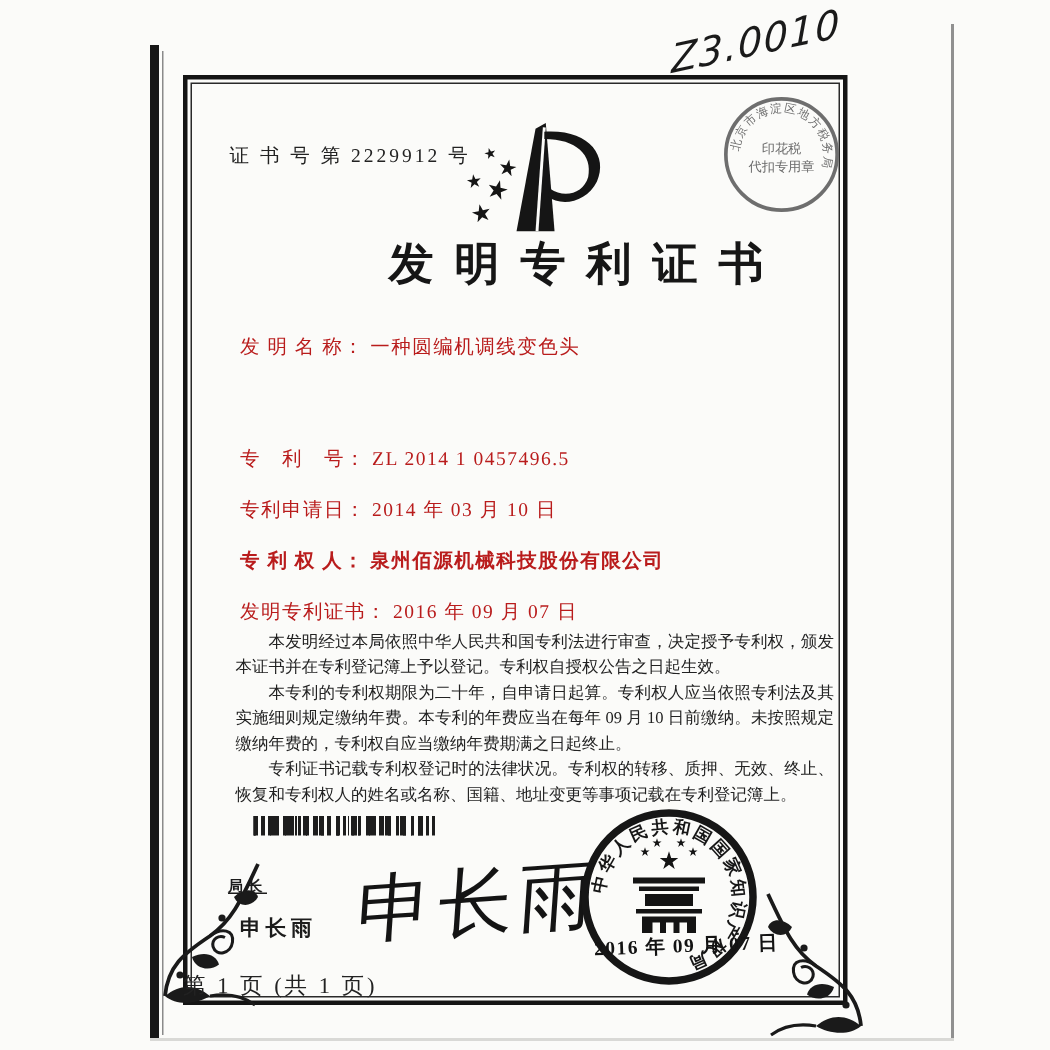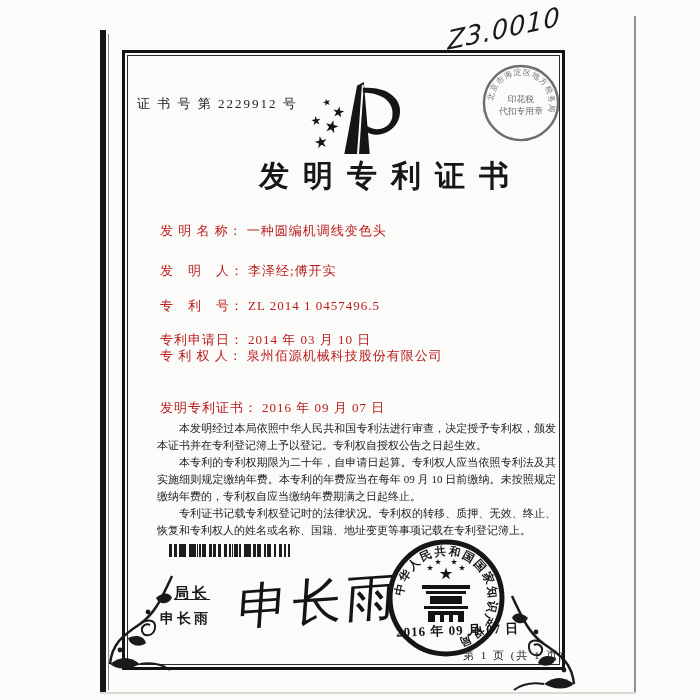--- a/index.html
+++ b/index.html
@@ -26,58 +26,58 @@
   .cert-border {
     position:absolute; left:122px; top:50px; width:443px; height:620px;
     border:3px solid #141414; background:transparent;
   }
   .cert-border-inner {
     position:absolute; left:2px; top:2px; right:2px; bottom:2px;
     border:1px solid #2a2a2a;
   }
 
   .cert-number {
-    position:absolute; left:137px; top:95px;
+    position:absolute; left:153px; top:95px;
     font-size:13px; letter-spacing:2px; color:#222;
   }
 
   .logo { position:absolute; left:293px; top:80px; width:130px; height:78px; }
 
   .cert-title {
     position:absolute; left:122px; top:156px; width:524px;
     text-align:center; font-size:30px; font-weight:bold;
     letter-spacing:14px; text-indent:14px; color:#161616;
   }
 
   .field-row { position:absolute; left:160px; font-size:13px; white-space:nowrap; color:#b91c1c; }
   .field-row .lab { letter-spacing:1px; }
   .field-row .val { margin-left:4px; letter-spacing:1px; }
   .row-0 { top:222px; }
   .row-1 { top:262px; }
   .row-2 { top:297px; }
   .row-3 { top:331px; }
-  .row-4 { top:347px; }
+  .row-4 { top:365px;font-weight:bold; }
   .row-5 { top:399px; }
 
   .para-block {
     position:absolute; left:157px; top:420px; width:399px;
     font-size:11px; line-height:17px; color:#222;
     text-align:justify;
   }
   .para-block p { text-indent:2em; }
 
   .barcode {
     position:absolute; left:169px; top:544px; width:121px; height:13px;
     background:
       repeating-linear-gradient(90deg,#1d1d1d 0 2px,transparent 2px 5px),
       repeating-linear-gradient(90deg,#1d1d1d 0 1px,transparent 1px 7px),
       repeating-linear-gradient(90deg,#1d1d1d 0 3px,transparent 3px 11px);
   }
 
-  .signer-title { position:absolute; left:174px; top:584px; font-size:15px; font-weight:bold; letter-spacing:3px;text-decoration:underline; }
+  .signer-title { position:absolute; left:152px; top:584px; font-size:10px; font-weight:bold; letter-spacing:3px;text-decoration:underline; }
   .signer-name  { position:absolute; left:160px; top:610px; font-size:14px; font-weight:bold; letter-spacing:3px; }
   .signature {
     position:absolute; left:238px; top:568px; width:180px;
     font-size:50px; color:#141414; letter-spacing:4px;
     transform:rotate(-4deg) skewX(-8deg);
     font-family:"DejaVu Serif",serif;
   }
 
   .seal { position:absolute; left:385px; top:537px; width:122px; height:122px; }
   .seal-date {
@@ -86,21 +86,21 @@
     transform:rotate(-2deg);
   }
 
   .tax-stamp { position:absolute; left:480px; top:62px; width:82px; height:82px; }
 
   .ornament-bl { position:absolute; left:98px;  top:572px; width:80px; height:100px; }
   .ornament-br { position:absolute; left:506px; top:592px; width:80px; height:100px; transform:scaleX(-1); }
 
   .page-footer {
     position:absolute; left:122px; top:648px; width:443px;
-    text-align:right; font-size:11px; letter-spacing:2px; color:#222;
+    text-align:left; font-size:15px; letter-spacing:2px; color:#222;
   }
 </style>
 </head>
 <body>
 
 <div id="page">
 
   <div class="edge-left"></div>
   <div class="edge-left2"></div>
   <div class="edge-right"></div>
@@ -125,23 +125,20 @@
     <use href="#star" transform="translate(45,33) scale(6) rotate(10)" fill="#151515"></use>
     <use href="#star" transform="translate(22,42) scale(5) rotate(-8)" fill="#151515"></use>
     <use href="#star" transform="translate(38,48) scale(7) rotate(14)" fill="#151515"></use>
     <use href="#star" transform="translate(27,64) scale(6.5) rotate(-12)" fill="#151515"></use>
   </svg>
 
   <div class="cert-title">发明专利证书</div>
 
   <div class="field-row row-0">
     <span class="lab">发 明 名 称：</span><span class="val">一种圆编机调线变色头</span>
-  </div>
-  <div class="field-row row-1">
-    <span class="lab">发　明　人：</span><span class="val">李泽经;傅开实</span>
   </div>
   <div class="field-row row-2">
     <span class="lab">专　利　号：</span><span class="val">ZL 2014 1 0457496.5</span>
   </div>
   <div class="field-row row-3">
     <span class="lab">专利申请日：</span><span class="val">2014 年 03 月 10 日</span>
   </div>
   <div class="field-row row-4">
     <span class="lab">专 利 权 人：</span><span class="val">泉州佰源机械科技股份有限公司</span>
   </div>

